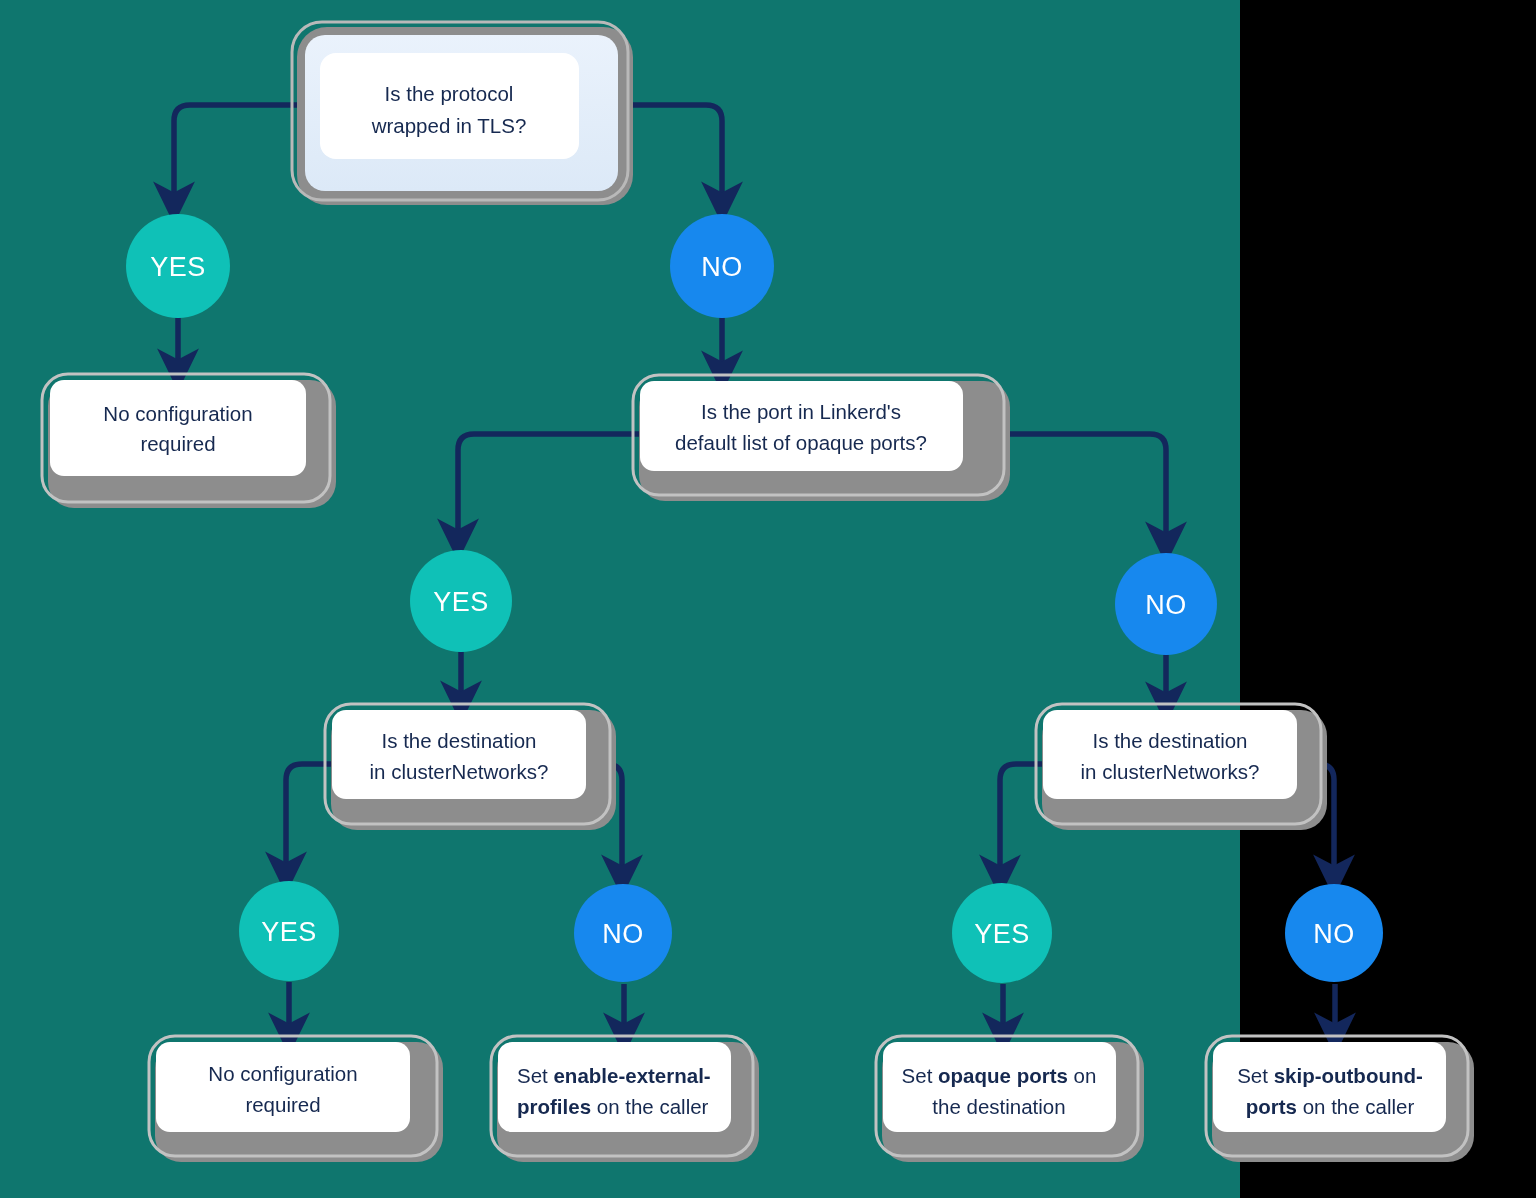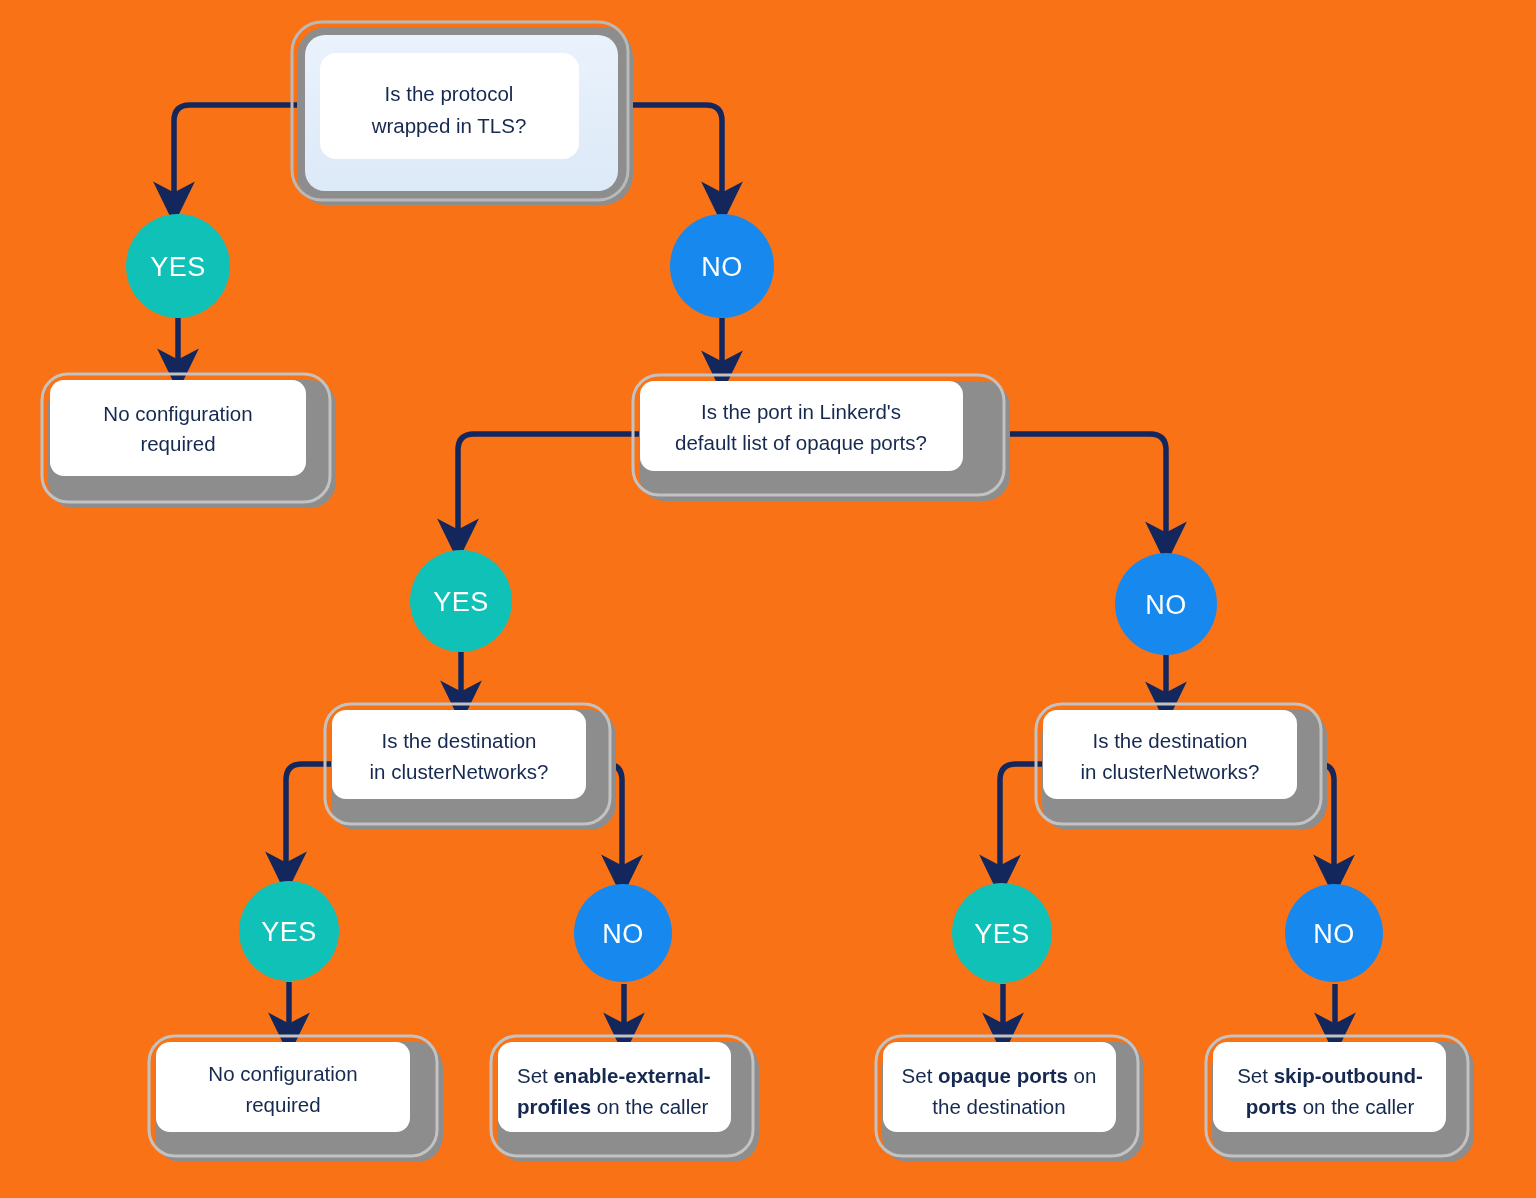--- a/index.html
+++ b/index.html
@@ -1,18 +1,18 @@
 <!DOCTYPE html>
 <html><head>
 <meta charset="utf-8">
 <style>
   html,body{margin:0;padding:0;background:#000;}
   body{width:1536px;height:1198px;overflow:hidden;
        font-family:"Liberation Sans","DejaVu Sans",sans-serif;}
-  #stage{position:relative;width:1536px;height:1198px;background:#f97316;}
+  #stage{position:relative;width:1240px;height:1198px;background:#0f766e;}
   svg{display:block;}
   .nodetext{fill:#162950;font-family:"Liberation Sans","DejaVu Sans",sans-serif;}
   .circtext{fill:#ffffff;font-family:"Liberation Sans","DejaVu Sans",sans-serif;
             font-size:27px;letter-spacing:.5px;}
   .bold{font-weight:bold;}
 </style>
 </head>
 <body>
 
 <div id="stage">

